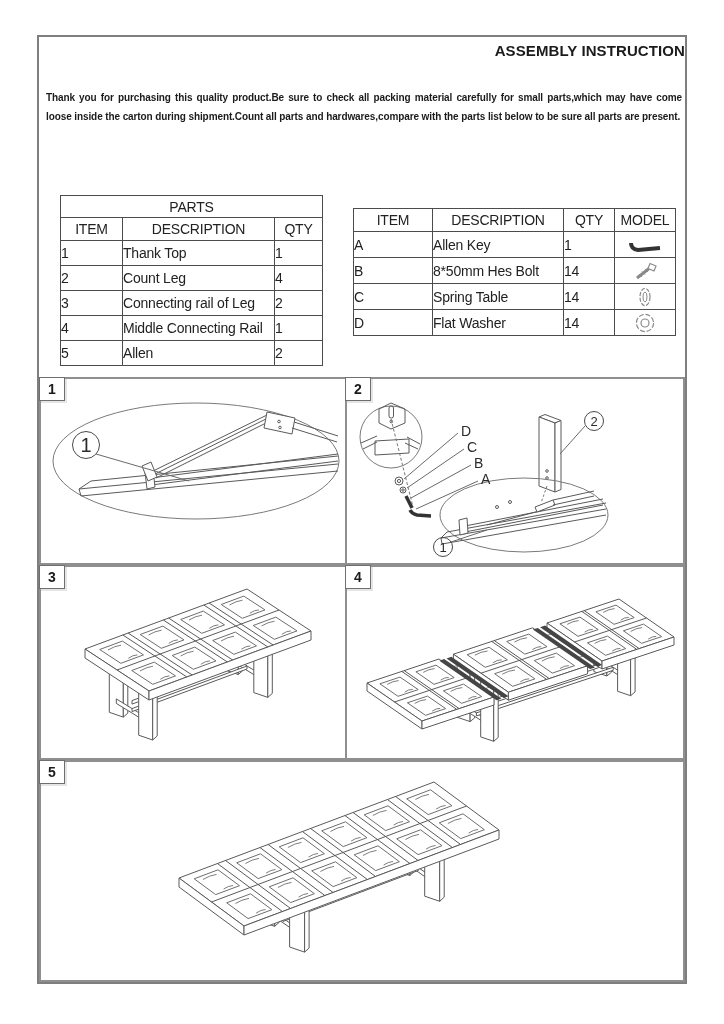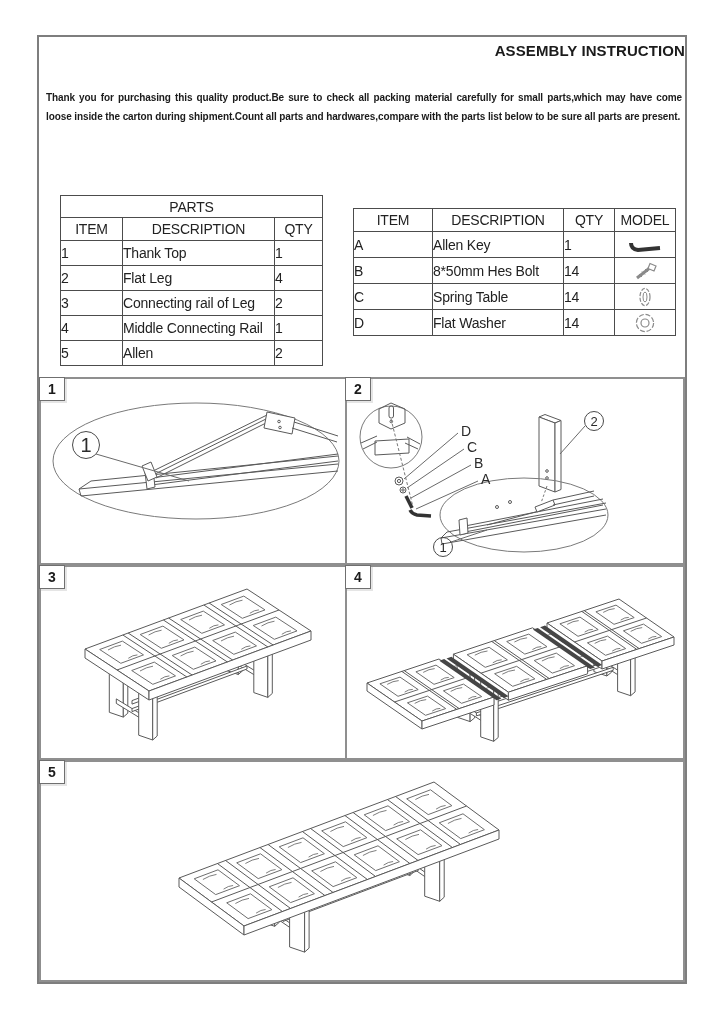--- a/index.html
+++ b/index.html
@@ -56,21 +56,21 @@
       <th>DESCRIPTION</th>
       <th>QTY</th>
     </tr>
     <tr class="d-row">
       <td>1</td>
       <td>Thank Top</td>
       <td>1</td>
         </tr>
     <tr class="d-row">
       <td>2</td>
-      <td>Flat Leg</td>
+      <td>Count Leg</td>
       <td>4</td>
         </tr>
     <tr class="d-row">
       <td>3</td>
       <td>Connecting rail of Leg</td>
       <td>2</td>
         </tr>
     <tr class="d-row">
       <td>4</td>
       <td>Middle Connecting Rail</td>

